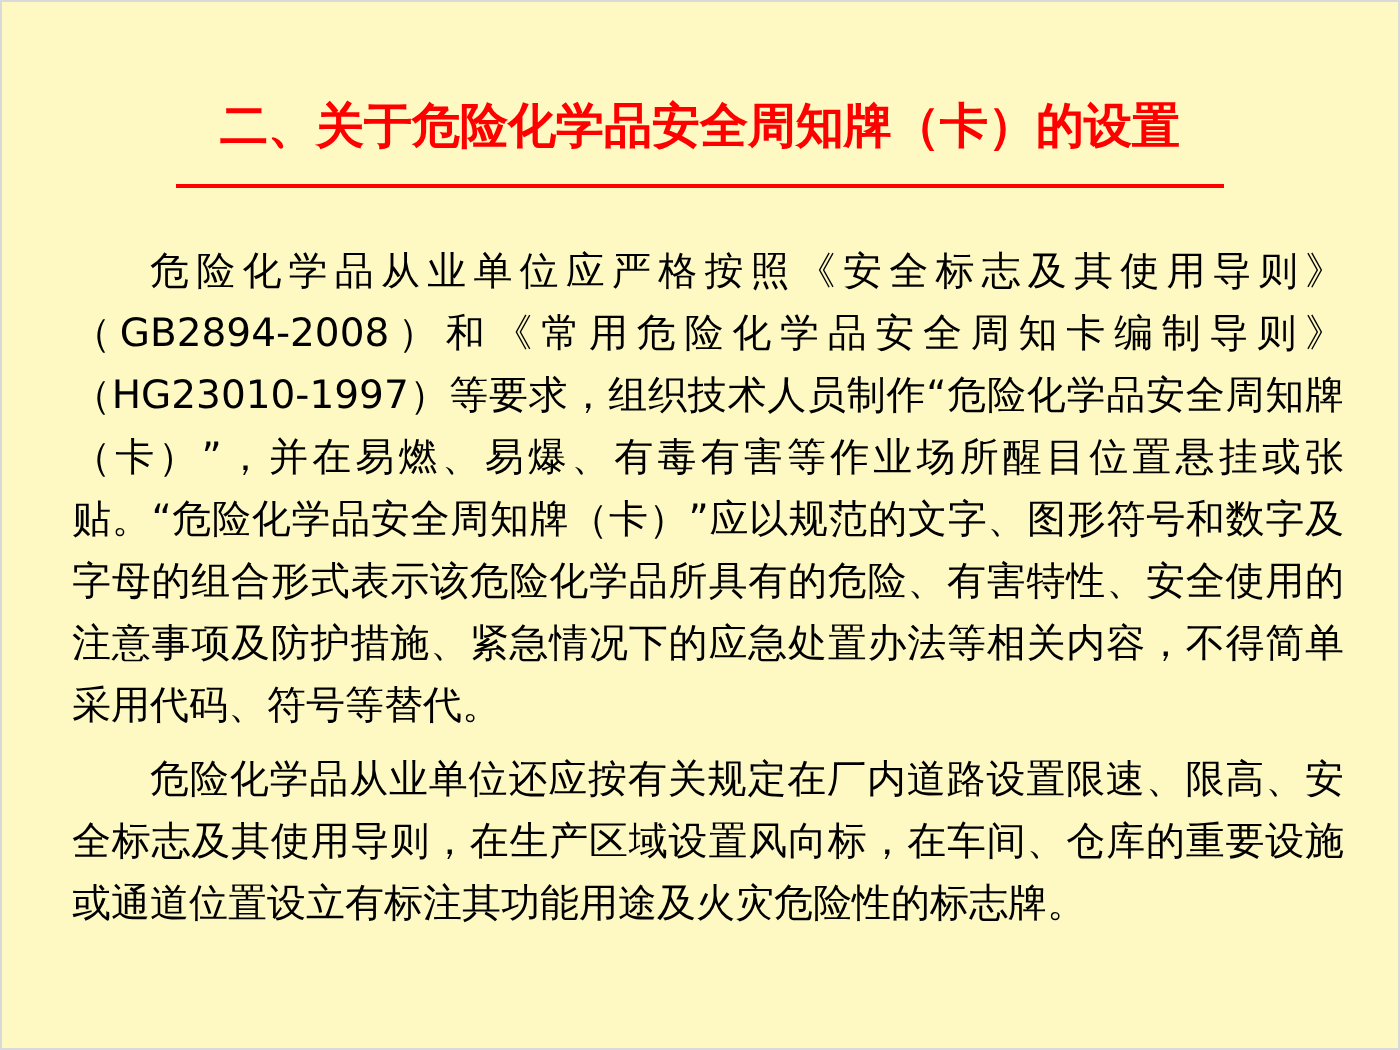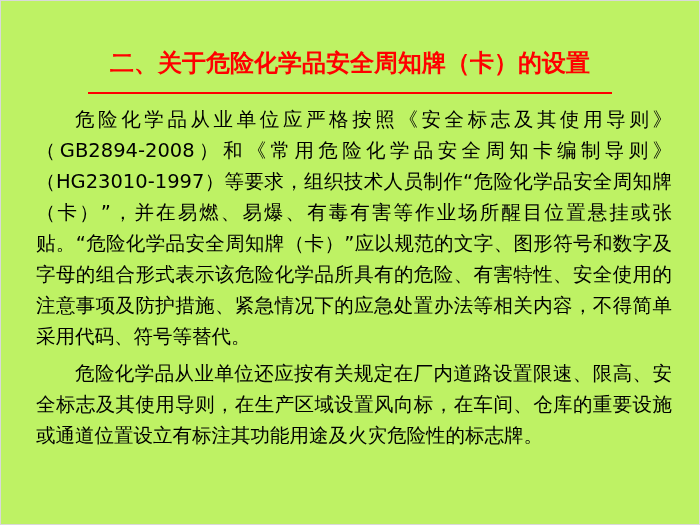--- a/index.html
+++ b/index.html
@@ -11,21 +11,21 @@
     height: 525px;
     background: #ffffff;
     font-family: "DejaVu Sans", "Liberation Sans", sans-serif;
     overflow: hidden;
   }
   .slide {
     position: relative;
     width: 700px;
     height: 525px;
     box-sizing: border-box;
-    background: #bef264;
+    background: #fef9c3;
   }
   .slide-border {
     position: absolute;
     left: 0;
     top: 0;
     width: 700px;
     height: 525px;
     border: 1px solid #d9d9d9;
     box-sizing: border-box;
     pointer-events: none;
@@ -47,21 +47,21 @@
     position: absolute;
     left: 88px;
     top: 92px;
     width: 524px;
     height: 2px;
     background: #ff0000;
   }
   .body {
     position: absolute;
     left: 36px;
-    top: 104px;
+    top: 120px;
     width: 636px;
     color: #000000;
     font-size: 19.5px;
     line-height: 31px;
     text-align: justify;
     text-justify: inter-ideograph;
   }
   .para {
     margin: 0 0 6px 0;
     text-indent: 2em;

